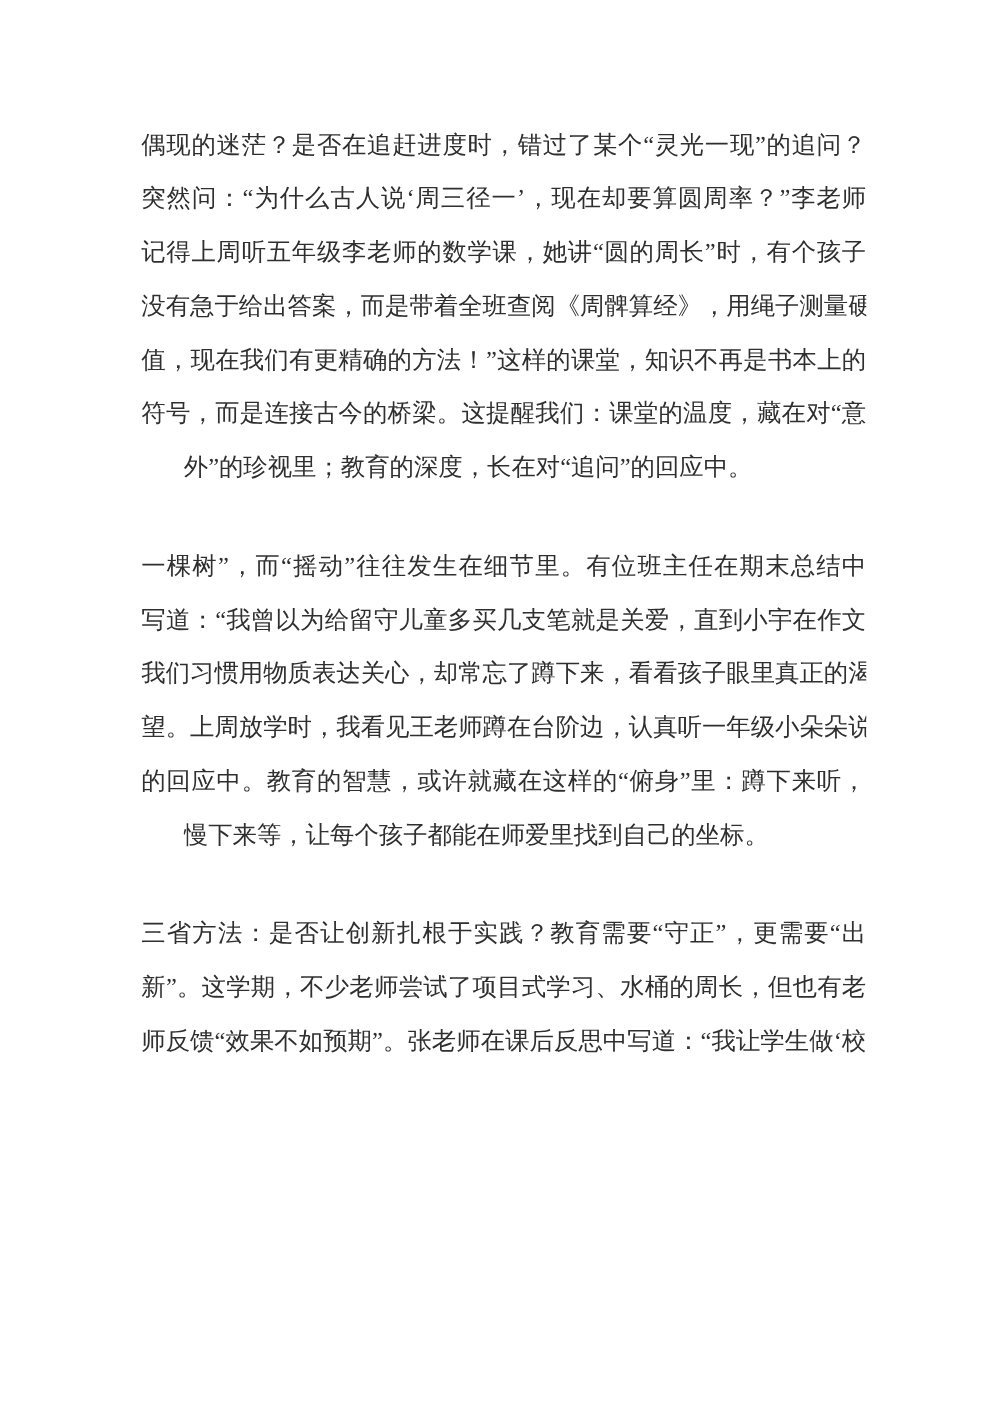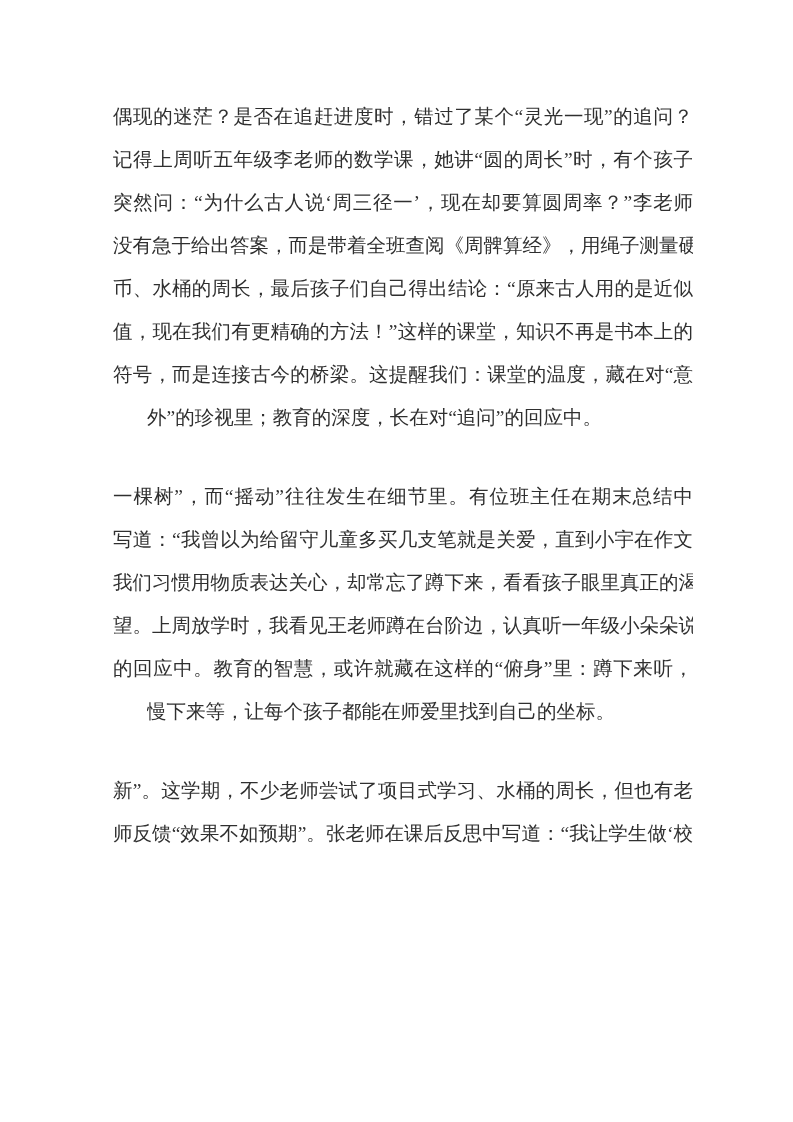--- a/index.html
+++ b/index.html
@@ -38,34 +38,34 @@
     margin-left: 34px;
   }
 </style>
 </head>
 <body style="background: rgb(255, 255, 255);">
 
 <main class="page" style="color: rgb(47, 47, 47);">
   <section class="content">
       <div class="para">
         <div class="line">偶现的迷茫？是否在追赶进度时，错过了某个“灵光一现”的追问？</div>
+        <div class="line">突然问：“为什么古人说‘周三径一’，现在却要算圆周率？”李老师</div>
         <div class="line">记得上周听五年级李老师的数学课，她讲“圆的周长”时，有个孩子</div>
-        <div class="line">突然问：“为什么古人说‘周三径一’，现在却要算圆周率？”李老师</div>
         <div class="line">没有急于给出答案，而是带着全班查阅《周髀算经》，用绳子测量硬</div>
-        <div class="line">币、水桶的周长，最后孩子们自己得出结论：“原来古人用的是近似</div>
         <div class="line">值，现在我们有更精确的方法！”这样的课堂，知识不再是书本上的</div>
         <div class="line">符号，而是连接古今的桥梁。这提醒我们：课堂的温度，藏在对“意</div>
         <div class="line line-last">外”的珍视里；教育的深度，长在对“追问”的回应中。</div>
       </div>
       <div class="para">
         <div class="line">一棵树”，而“摇动”往往发生在细节里。有位班主任在期末总结中</div>
         <div class="line">写道：“我曾以为给留守儿童多买几支笔就是关爱，直到小宇在作文</div>
         <div class="line">我们习惯用物质表达关心，却常忘了蹲下来，看看孩子眼里真正的渴</div>
         <div class="line">望。上周放学时，我看见王老师蹲在台阶边，认真听一年级小朵朵说</div>
         <div class="line">的回应中。教育的智慧，或许就藏在这样的“俯身”里：蹲下来听，</div>
         <div class="line line-last">慢下来等，让每个孩子都能在师爱里找到自己的坐标。</div>
       </div>
       <div class="para">
+        <div class="line">三省方法：是否让创新扎根于实践？教育需要“守正”，更需要“出</div>
         <div class="line">新”。这学期，不少老师尝试了项目式学习、水桶的周长，但也有老</div>
         <div class="line">师反馈“效果不如预期”。张老师在课后反思中写道：“我让学生做‘校</div>
       </div>
     </section>
 </main>
 
 </body></html>

